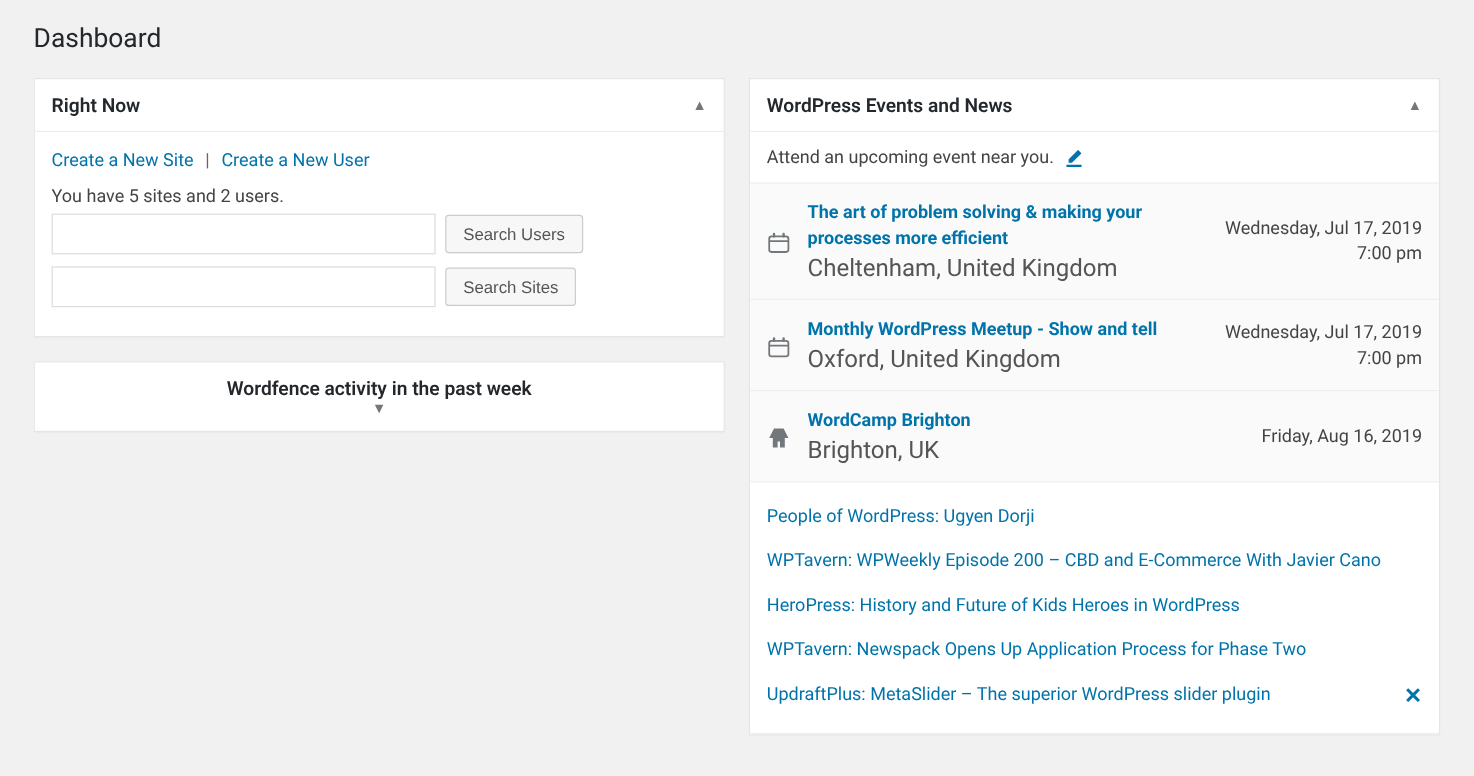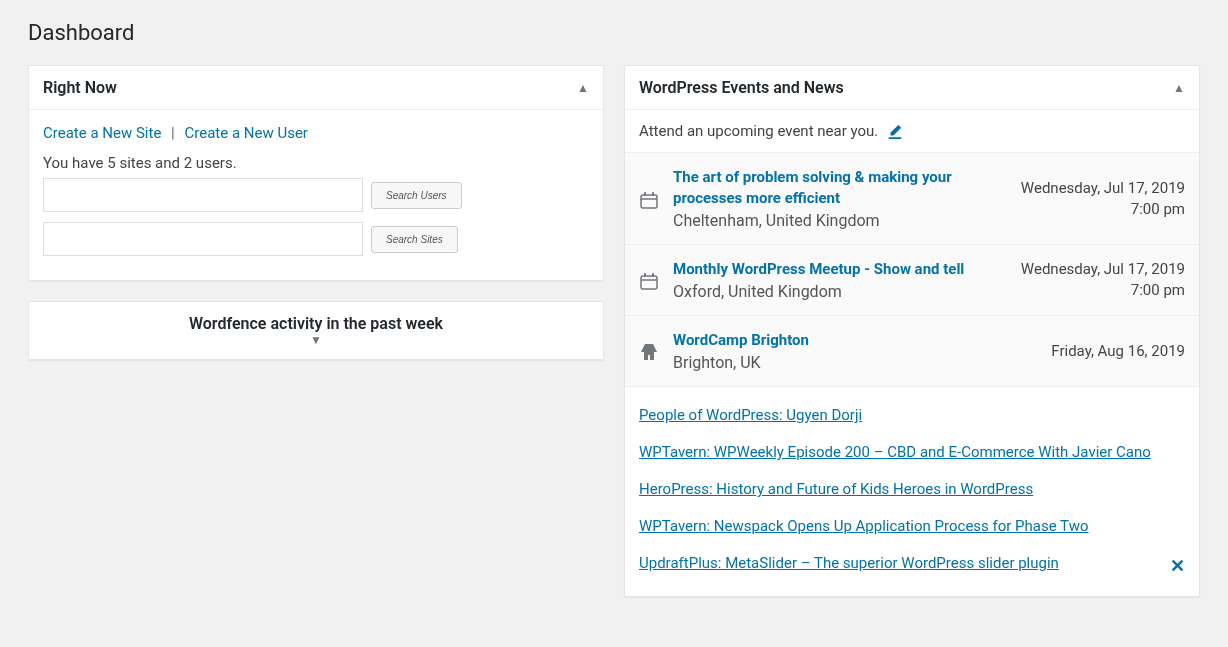--- a/index.html
+++ b/index.html
@@ -70,24 +70,23 @@
       border: 1px solid #ddd;
       background: #fff;
       padding: 0 8px;
       font-size: 14px;
     }
     .btn {
       background: #f7f7f7;
       border: 1px solid #ccc;
       color: #555;
       padding: 7px 14px;
-      font-size: 10px;
+      font-size: 14px;
       border-radius: 3px;
       cursor: pointer;
-      font-style: italic;
     }
     .events-intro {
       padding: 12px 14px;
       font-size: 15px;
       color: #444;
       display: flex;
       align-items: center;
       gap: 8px;
     }
     .pencil-icon {
@@ -110,42 +109,41 @@
     .event-main { flex: 1; min-width: 0; }
     .event-title {
       font-weight: 700;
       color: #0073aa;
       font-size: 15px;
       line-height: 1.4;
       cursor: pointer;
       margin-bottom: 2px;
     }
     .event-location {
-      font-size: 16px;
+      font-size: 20px;
       color: #555;
     }
     .event-date {
       text-align: right;
       color: #444;
       font-size: 15px;
       line-height: 1.4;
       white-space: nowrap;
     }
     .news-list {
       padding: 10px 14px 14px;
       background: #fff;
       border-top: 1px solid #eee;
     }
     .news-item {
       color: #0073aa;
       font-size: 15px;
       line-height: 1.4;
       padding: 8px 0;
       cursor: pointer;
-      text-decoration: underline;
     }
     .dismiss {
       float: right;
       color: #0073aa;
       font-weight: bold;
       font-size: 18px;
       cursor: pointer;
       margin-left: 8px;
     }
   </style>

